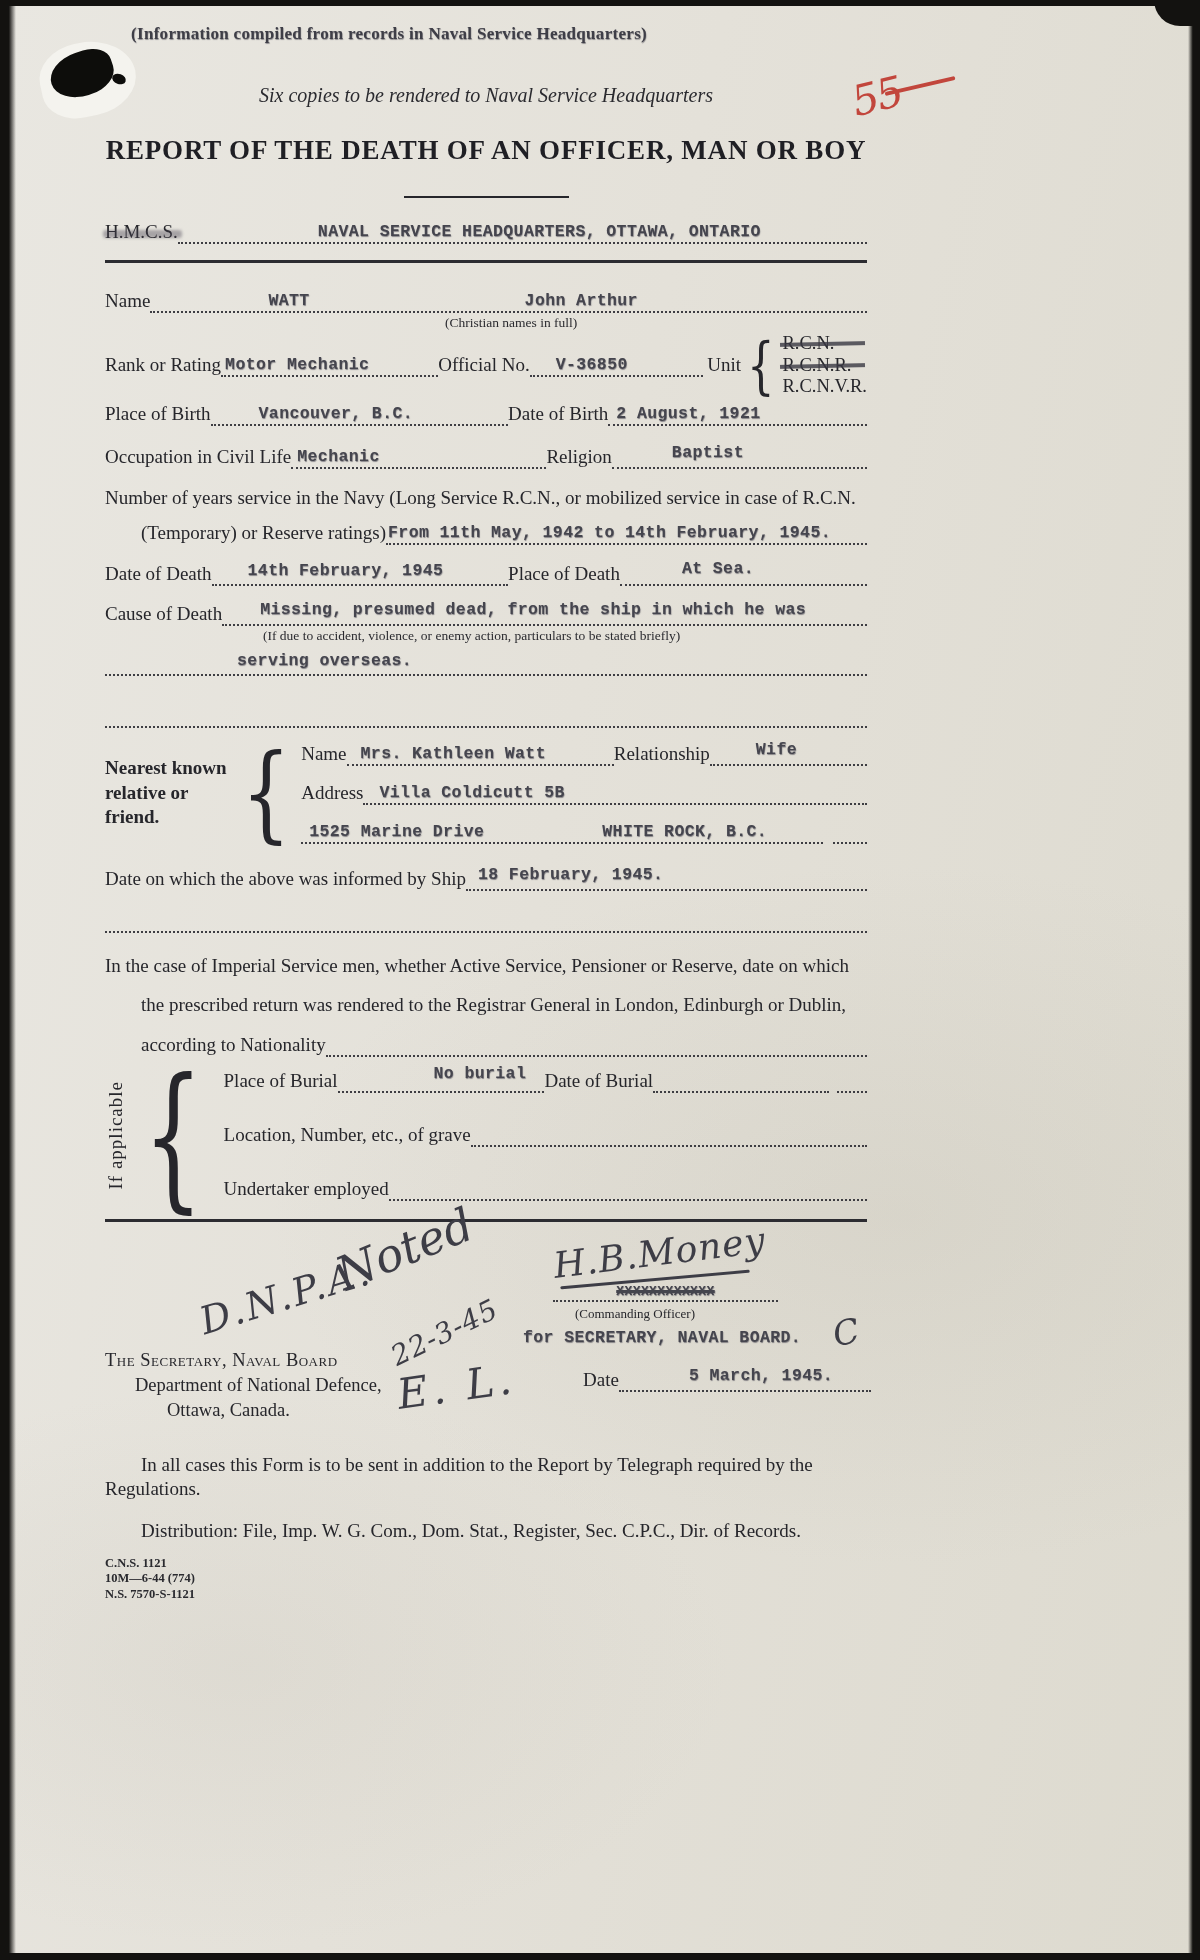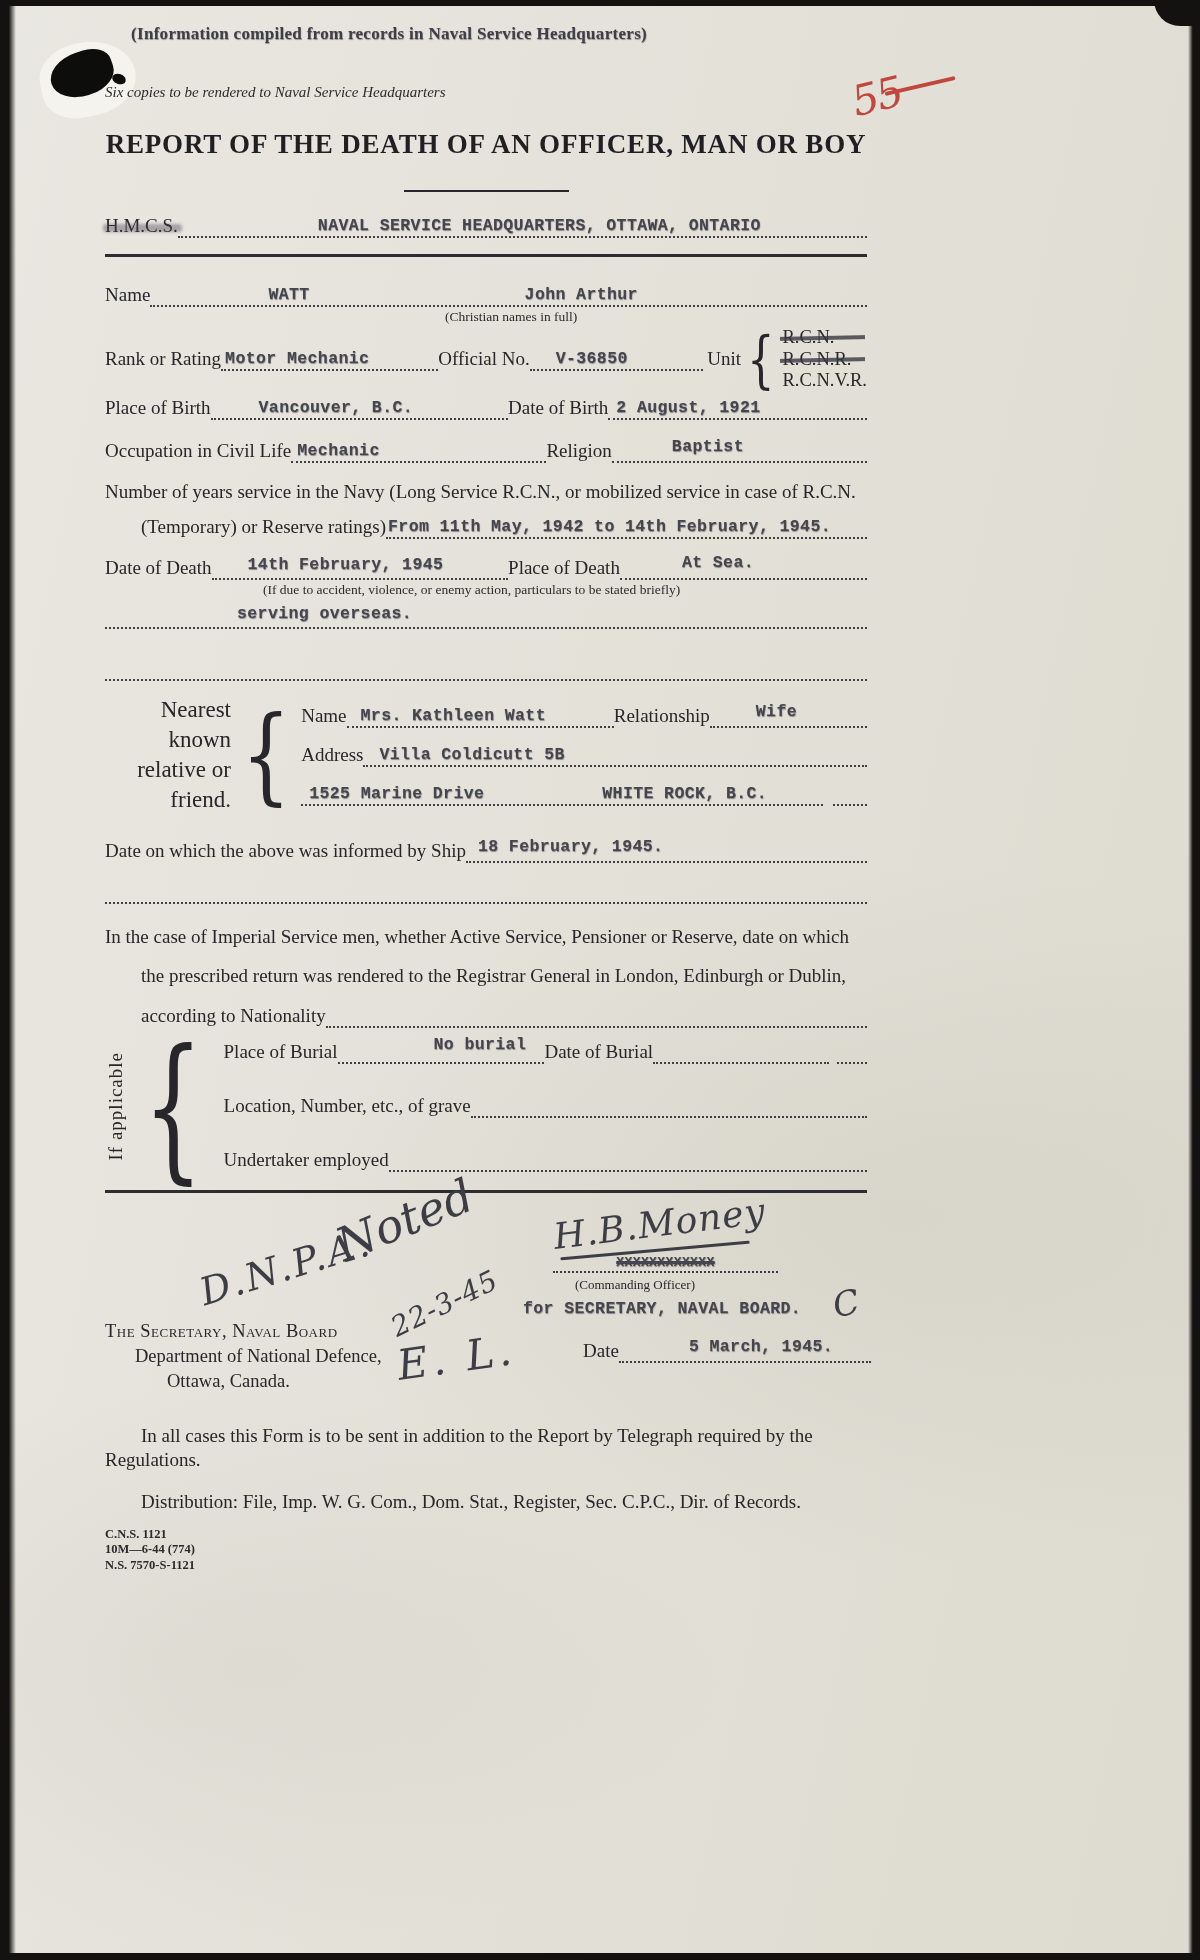--- a/index.html
+++ b/index.html
@@ -30,21 +30,21 @@
   .content{position:absolute;left:105px;top:0;width:762px;color:#26262b;}
 
   .mono{font-family:Liberation Serif, serif;}
   .typed{font-family:"Liberation Mono","DejaVu Sans Mono",monospace;font-weight:bold;
     font-size:16.5px;color:#45454e;letter-spacing:0.4px;white-space:nowrap;
     text-shadow:0.5px 0.7px 0.9px rgba(62,60,72,0.55);position:relative;bottom:1px;}
   .script{font-family:"DejaVu Serif",serif;font-style:italic;color:#3d3d46;}
 
   .info-line{margin:24px 0 0 26px;font-size:17px;font-weight:bold;color:#3e3e47;
     letter-spacing:0.3px;text-shadow:0.5px 0.6px 0.8px rgba(62,60,72,0.5);}
-  .copies-line{margin-top:40px;text-align:left;font-style:italic;font-size:15px;color:#2a2a2f;}
+  .copies-line{margin-top:40px;text-align:center;font-style:italic;font-size:20px;color:#2a2a2f;}
   .form-title{margin-top:28px;text-align:center;font-size:27px;font-weight:bold;
     letter-spacing:0.8px;color:#1f1f24;}
   .title-rule{width:165px;height:2px;background:#26262b;margin:30px auto 0;}
   .thick-rule{margin-top:16px;height:3px;background:#2c2c31;}
 
   .row{display:flex;align-items:flex-end;font-size:19px;}
   .lbl{white-space:nowrap;padding-bottom:1px;}
   .dots{flex:1;border-bottom:2px dotted rgba(43,43,50,0.9);min-width:20px;
     white-space:nowrap;overflow:visible;height:1.15em;display:flex;align-items:flex-end;}
   .dots .typed{display:inline-block;}
@@ -60,21 +60,21 @@
   .unit-block{display:flex;align-items:center;margin-left:4px;}
   .brace{font-family:"DejaVu Serif",serif;color:#26262b;font-weight:400;}
   .unit-brace{font-size:62px;transform:scaleX(0.7);line-height:0.9;margin-right:2px;}
   .unit-opts{display:flex;flex-direction:column;font-size:18.5px;line-height:1.18;}
   .unit-opt{position:relative;white-space:nowrap;}
   .unit-opt.struck::after{content:"";position:absolute;left:-3px;right:2px;top:42%;height:4px;
     background:rgba(58,56,66,0.8);filter:blur(0.5px);transform:rotate(-1.2deg);}
 
   
   .rel-block{display:flex;align-items:center;margin-top:14px;}
-  .rel-label{width:126px;text-align:right;font-size:23px;line-height:1.3;}
+  .rel-label{width:126px;text-align:left;font-size:19px;line-height:1.3;font-weight:bold;}
   .rel-brace{font-size:104px;transform:scaleX(0.75);line-height:0.85;margin:0 2px;}
   .rel-rows{flex:1;display:flex;flex-direction:column;gap:15px;}
 
   
   .burial-block{display:flex;align-items:center;margin-top:12px;}
   .vert-label{writing-mode:vertical-rl;transform:rotate(180deg);font-size:19px;
     color:#26262b;letter-spacing:1px;margin-right:2px;}
   .burial-brace{font-size:158px;transform:scaleX(0.6);line-height:0.8;margin:0 0 0 -6px;}
   .burial-rows{flex:1;display:flex;flex-direction:column;gap:30px;}
 
@@ -204,20 +204,26 @@
       <span class="lbl">Date of Death</span>
       <span class="dots" style="flex:1.2;">
         <span class="typed" style="margin-left:36px;bottom:4px;">14th February, 1945</span>
       </span>
       <span class="lbl">Place of Death</span>
       <span class="dots">
         <span class="typed" style="margin-left:62px;bottom:6px;">At Sea.</span>
       </span>
     </div>
 
+    <div class="row" style="margin-top:17px;">
+      <span class="lbl">Cause of Death</span>
+      <span class="dots">
+        <span class="typed" style="margin-left:38px;bottom:5px;">Missing, presumed dead, from the ship in which he was</span>
+      </span>
+    </div>
     <div class="caption" style="margin-left:158px;margin-top:2px;">(If due to accident, violence, or enemy action, particulars to be stated briefly)</div>
     <div class="row" style="margin-top:8px;">
       <span class="dots">
         <span class="typed" style="margin-left:132px;bottom:4px;">serving overseas.</span>
       </span>
     </div>
     <div class="row" style="margin-top:28px;">
       <span class="dots"></span>
     </div>
 

